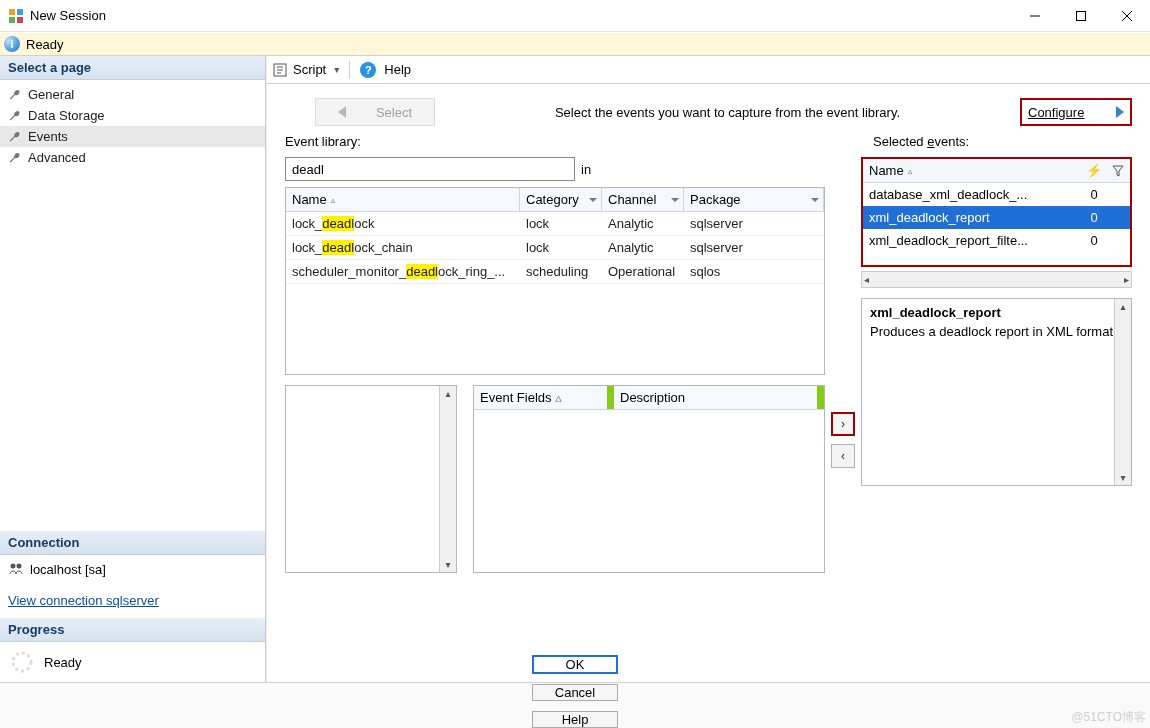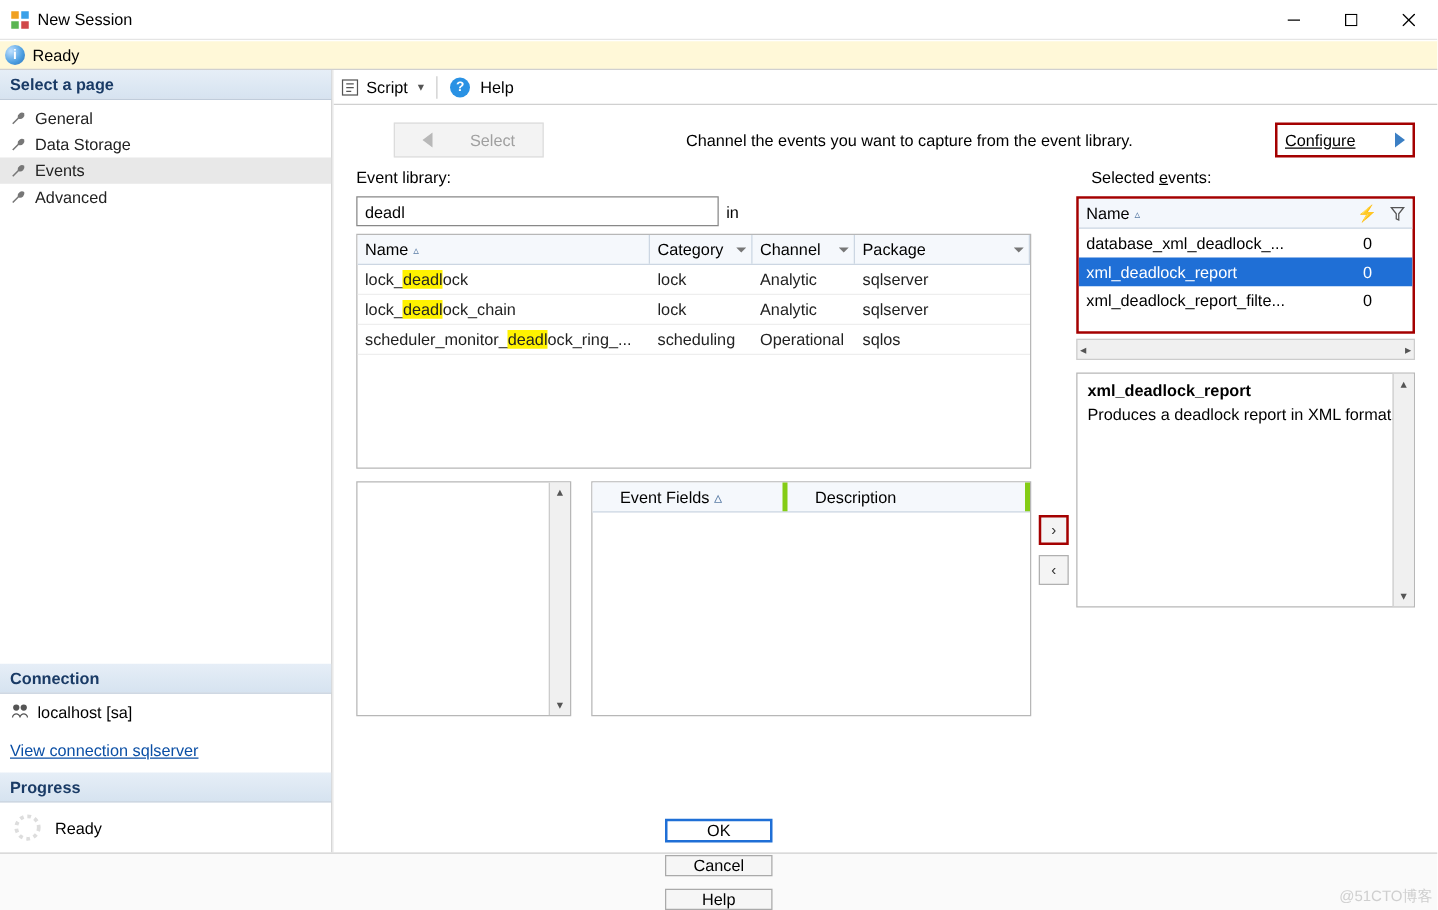--- a/index.html
+++ b/index.html
@@ -101,21 +101,21 @@
   .movebtn.hot { border:2px solid #a40000; }
   .movebtn span { font-size:12px; color:#333; }
 
   .botgrid { display:flex; gap:16px; margin-top:10px; }
   .bigempty { width:172px; height:188px; border:1px solid #b7b7b7; background:#fff; position:relative; }
   .bigempty .vsb { position:absolute; right:0; top:0; bottom:0; width:17px; background:#f0f0f0; border-left:1px solid #ccc; display:flex; flex-direction:column; justify-content:space-between; align-items:center; }
   .vsb .ar { font-size:10px; color:#555; padding:2px 0;}
 
   .fieldsgrid { flex:1; height:188px; border:1px solid #b7b7b7; background:#fff; }
   .fieldsgrid .fh { display:flex; background:#f5f8fc; border-bottom:1px solid #ccd6e2; }
-  .fieldsgrid .fhc { padding:4px 6px; border-right:4px solid #84cc16; color:#000;margin-left:16px; }
+  .fieldsgrid .fhc { padding:4px 6px; border-right:7px solid #84cc16; color:#000; }
 
   .descpane { border:1px solid #b7b7b7; background:#fff; height:188px; padding:6px 8px; margin-top:10px; position:relative;}
   .descpane .ttl { font-weight:bold; color:#000; margin-bottom:4px; }
   .descpane .txt { color:#000; }
   .descpane .vsb { position:absolute; right:0; top:0; bottom:0; width:17px; background:#f0f0f0; border-left:1px solid #ccc; display:flex; flex-direction:column; justify-content:space-between; align-items:center; }
 
   
   .footer { height:46px; border-top:1px solid #d0d0d0; display:flex; align-items:center; justify-content:flex-end; gap:10px; padding:0 24px; background:#fafafa; position:relative;flex-direction:column;}
   .btn { width:86px; height:26px; border:1px solid #aaa; background:#f6f6f6; display:flex; align-items:center; justify-content:center; color:#000; }
   .btn.primary { border:2px solid #1f6fd6; background:#fff; }
@@ -220,21 +220,21 @@
       <span class="lbl">Help</span>
     </div>
 
     <div class="main">
 
       <div class="topline">
         <div class="backbtn">
           <div class="tri"></div>
           <span>Select</span>
         </div>
-        <div class="prompt">Channel the events you want to capture from the event library.</div>
+        <div class="prompt">Select the events you want to capture from the event library.</div>
         <div class="configure">
           <span style="text-decoration:underline">Configure</span>
           <div class="triR"></div>
         </div>
       </div>
 
       <div class="lblrow">
         <div class="left"><span class="underline-first">Event library:</span></div>
         <div class="right" style="margin-left:48px;"><span>Selected <u>e</u>vents:</span></div>
       </div>

